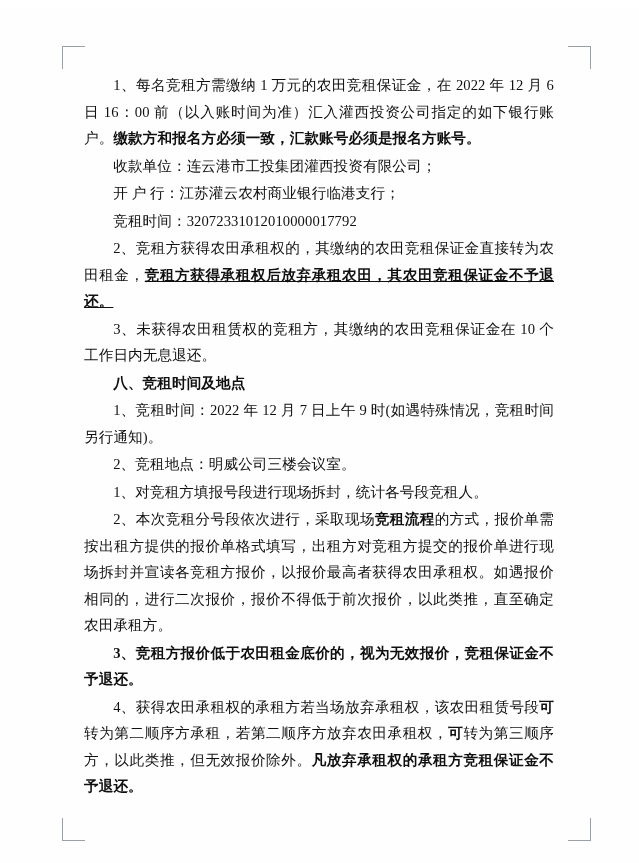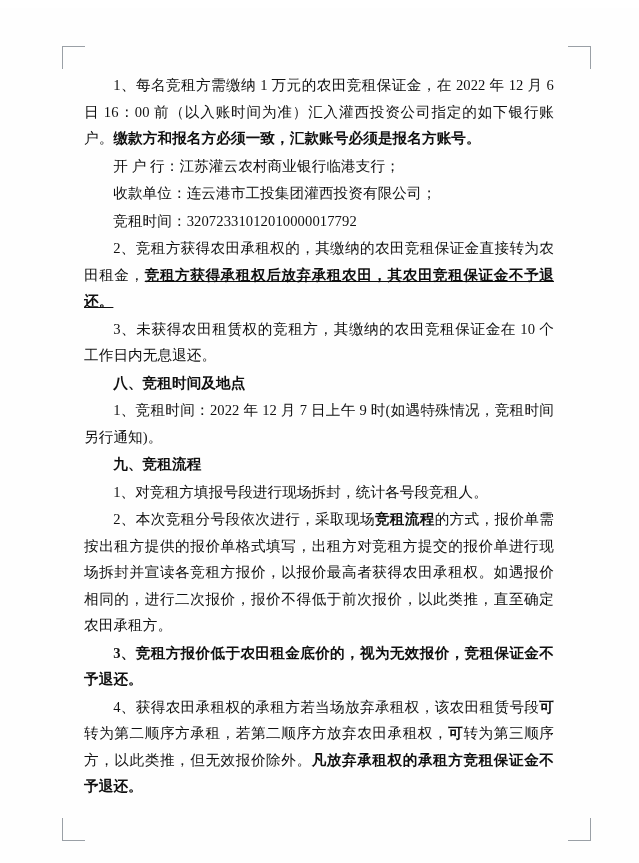--- a/index.html
+++ b/index.html
@@ -65,26 +65,26 @@
 <body>
 
 <div class="page">
   <div class="mark tl"></div>
   <div class="mark tr"></div>
   <div class="mark bl"></div>
   <div class="mark br"></div>
 
   <div class="content" id="doc-content">
       <p class="indent"><span data-bind="document.paragraphs.0.runs.0.text">1、每名竞租方需缴纳 1 万元的农田竞租保证金，在 2022 年 12 月 6 日 16：00 前（以入账时间为准）汇入灌西投资公司指定的如下银行账户。</span><span class="b" data-bind="document.paragraphs.0.runs.1.text">缴款方和报名方必须一致，汇款账号必须是报名方账号。</span></p>
+      <p class="bank-line"><span data-bind="document.paragraphs.1.runs.0.text">收款单位：连云港市工投集团灌西投资有限公司；</span></p>
       <p class="bank-line"><span data-bind="document.paragraphs.2.runs.0.text">开 户 行：江苏灌云农村商业银行临港支行；</span></p>
-      <p class="bank-line"><span data-bind="document.paragraphs.1.runs.0.text">收款单位：连云港市工投集团灌西投资有限公司；</span></p>
       <p class="bank-line"><span data-bind="document.paragraphs.3.runs.0.text">竞租时间：32072331012010000017792</span></p>
       <p class="indent"><span data-bind="document.paragraphs.4.runs.0.text">2、竞租方获得农田承租权的，其缴纳的农田竞租保证金直接转为农田租金，</span><span class="b u" data-bind="document.paragraphs.4.runs.1.text">竞租方获得承租权后放弃承租农田，其农田竞租保证金不予退还。</span></p>
       <p class="indent"><span data-bind="document.paragraphs.5.runs.0.text">3、未获得农田租赁权的竞租方，其缴纳的农田竞租保证金在 10 个工作日内无息退还。</span></p>
       <p class="heading"><span class="b" data-bind="document.paragraphs.6.runs.0.text">八、竞租时间及地点</span></p>
       <p class="indent"><span data-bind="document.paragraphs.7.runs.0.text">1、竞租时间：2022 年 12 月 7 日上午 9 时(如遇特殊情况，竞租时间另行通知)。</span></p>
-      <p class="heading"><span class="b" data-bind="document.paragraphs.9.runs.0.text">九、竞租流程</span></p>
+      <p class="indent"><span data-bind="document.paragraphs.8.runs.0.text">2、竞租地点：明威公司三楼会议室。</span></p>
       <p class="indent"><span data-bind="document.paragraphs.10.runs.0.text">1、对竞租方填报号段进行现场拆封，统计各号段竞租人。</span></p>
       <p class="indent"><span data-bind="document.paragraphs.11.runs.0.text">2、本次竞租分号段依次进行，采取现场</span><span class="b" data-bind="document.paragraphs.11.runs.1.text">竞租流程</span><span data-bind="document.paragraphs.11.runs.2.text">的方式，报价单需按出租方提供的报价单格式填写，出租方对竞租方提交的报价单进行现场拆封并宣读各竞租方报价，以报价最高者获得农田承租权。如遇报价相同的，进行二次报价，报价不得低于前次报价，以此类推，直至确定农田承租方。</span></p>
       <p class="indent"><span class="b" data-bind="document.paragraphs.12.runs.0.text">3、竞租方报价低于农田租金底价的，视为无效报价，竞租保证金不予退还。</span></p>
       <p class="indent"><span data-bind="document.paragraphs.13.runs.0.text">4、获得农田承租权的承租方若当场放弃承租权，该农田租赁号段</span><span class="b" data-bind="document.paragraphs.13.runs.1.text">可</span><span data-bind="document.paragraphs.13.runs.2.text">转为第二顺序方承租，若第二顺序方放弃农田承租权，</span><span class="b" data-bind="document.paragraphs.13.runs.3.text">可</span><span data-bind="document.paragraphs.13.runs.4.text">转为第三顺序方，以此类推，但无效报价除外。</span><span class="b" data-bind="document.paragraphs.13.runs.5.text">凡放弃承租权的承租方竞租保证金不予退还。</span></p>
     </div>
 </div>
 
 </body></html>

